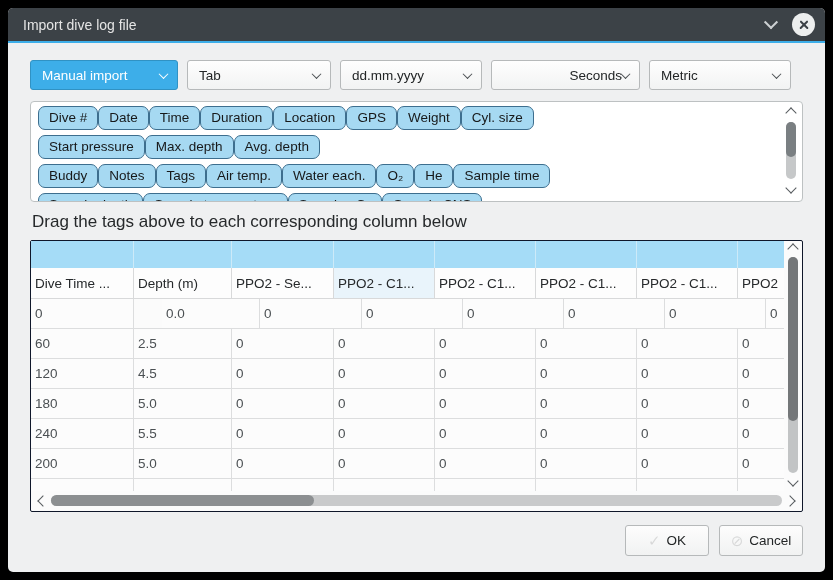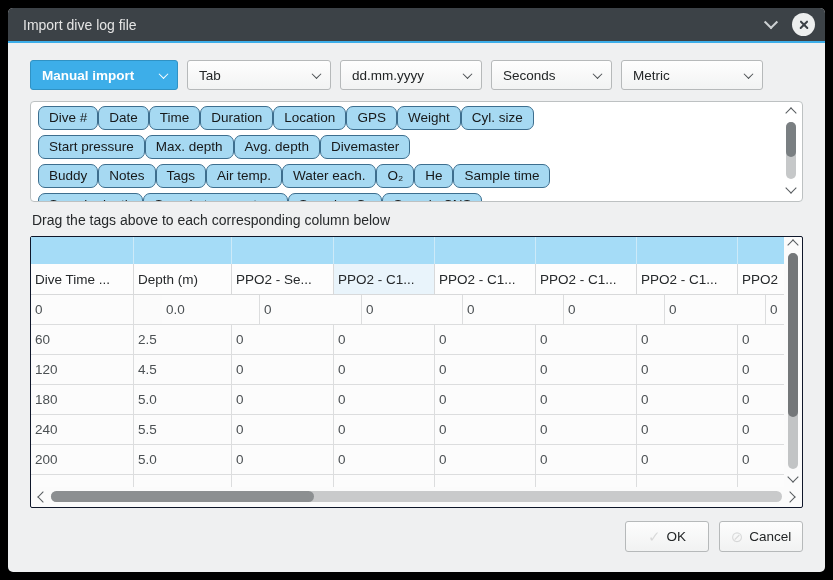--- a/index.html
+++ b/index.html
@@ -91,25 +91,24 @@
   .combo .chev {
     width: 7px; height: 7px;
     border-right: 1.6px solid #4a4f52;
     border-bottom: 1.6px solid #4a4f52;
     transform: rotate(45deg) translate(-1px,-1px);
   }
   .combo.highlight {
     background: #3daee9;
     border-color: #3092c4;
     color: #ffffff;
-    font-weight: bold;
   }
   .combo.highlight .chev { border-color: #ffffff; }
   .w-src { width: 148px; } .w-sep { width: 144px; } .w-date { width: 142px; }
-  .w-dur { width: 121px; } .w-unit { width: 142px; }
+  .w-dur { width: 149px; justify-content: flex-end; } .w-unit { width: 142px; }
 
   
   .tag-panel {
     margin-top: 11px;
     background: #ffffff;
     border: 1px solid #bdc1c2;
     border-radius: 4px;
     height: 101px;
     position: relative;
     overflow: hidden;
@@ -150,21 +149,21 @@
     position: relative;
   }
   .panel-vscroll .thumb {
     position: absolute; left: 0; top: 0;
     width: 10px; height: 62%;
     background: #7a7f82; border-radius: 5px;
     cursor: pointer;
   }
 
   
-  .hint { margin: 10px 2px 8px 2px; font-size: 14px; color: #26292b; flex: 0 0 auto; }
+  .hint { margin: 10px 2px 8px 2px; font-size: 17px; color: #26292b; flex: 0 0 auto; }
 
   
   .table-frame {
     background: #fbfbfb;
     border: 1px solid #0f172a;
     border-radius: 2px;
     height: 272px;
     position: relative;
     overflow: hidden;
     flex: 0 0 auto;
@@ -324,21 +323,20 @@
             <span class="tag">Duration</span>
             <span class="tag">Location</span>
             <span class="tag">GPS</span>
             <span class="tag">Weight</span>
             <span class="tag">Cyl. size</span>
           </div>
           <div class="tag-row">
             <span class="tag">Start pressure</span>
             <span class="tag">Max. depth</span>
             <span class="tag">Avg. depth</span>
-            <span class="tag">Divemaster</span>
           </div>
           <div class="tag-row">
             <span class="tag">Buddy</span>
             <span class="tag">Notes</span>
             <span class="tag">Tags</span>
             <span class="tag">Air temp.</span>
             <span class="tag">Water each.</span>
             <span class="tag">O₂</span>
             <span class="tag">He</span>
             <span class="tag">Sample time</span>

